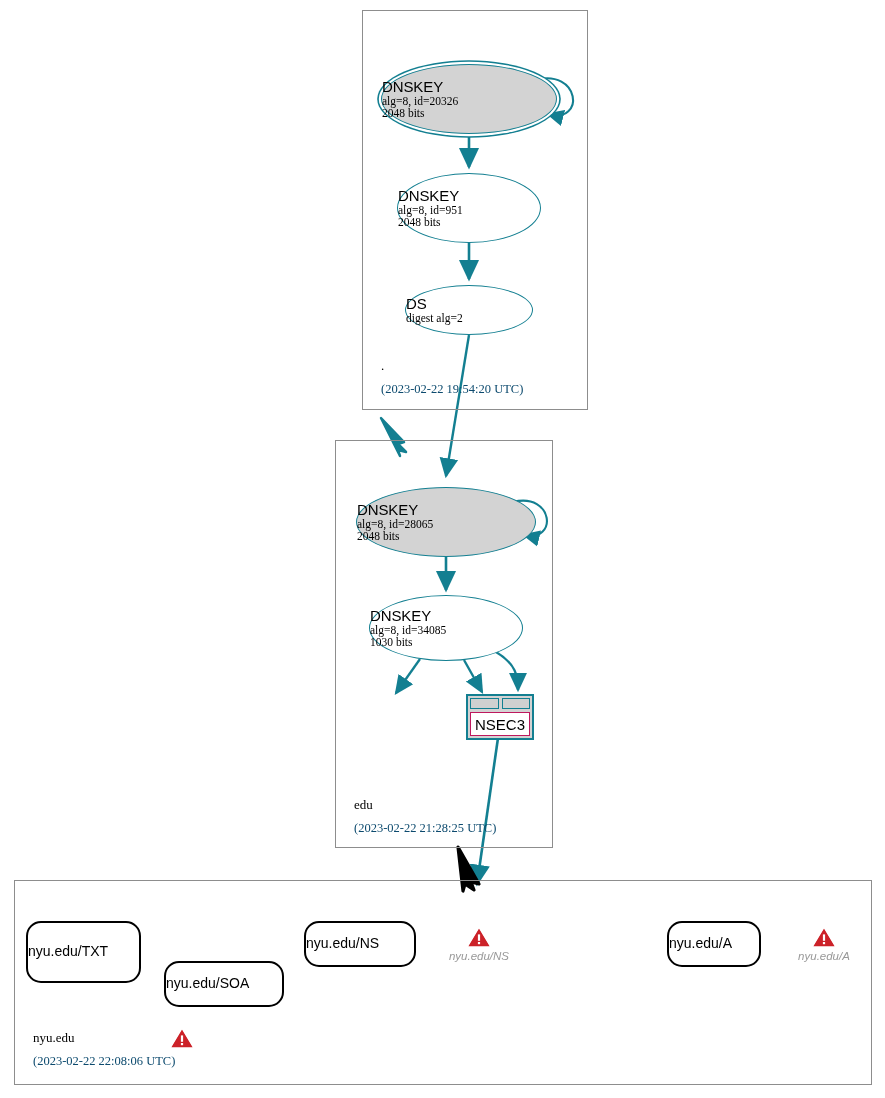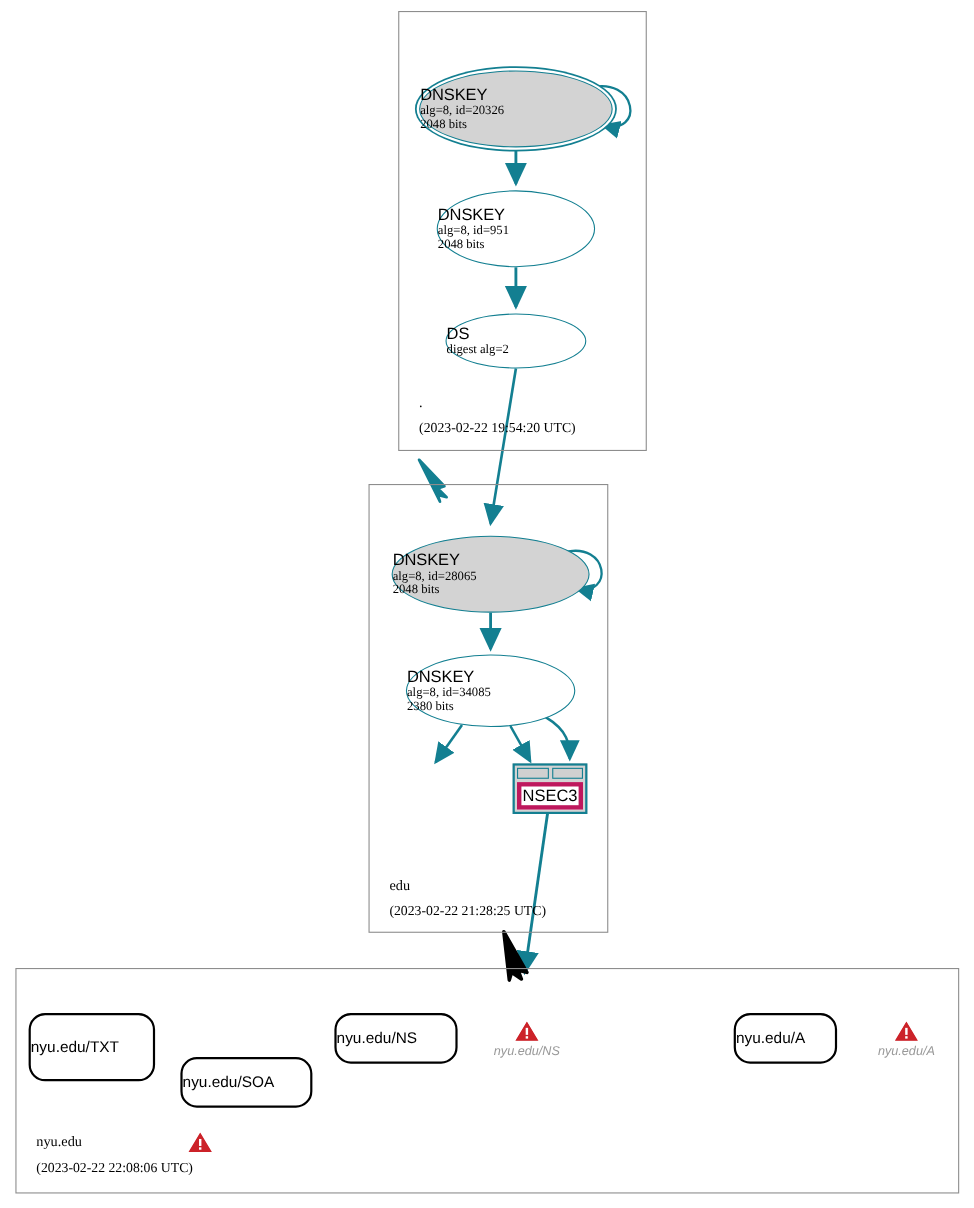--- a/index.html
+++ b/index.html
@@ -38,21 +38,21 @@
     position: absolute;
     font-family: "Liberation Serif", serif;
     font-size: 13px;
     color: #000000;
     white-space: nowrap;
   }
   .zone-time {
     position: absolute;
     font-family: "Liberation Serif", serif;
     font-size: 12.5px;
-    color: #000000;
+    color: #0c4a6e;
     white-space: nowrap;
   }
 
   .node {
     position: absolute;
     box-sizing: border-box;
     display: flex;
     flex-direction: column;
     align-items: flex-start;
     justify-content: center;
@@ -114,21 +114,21 @@
     background: #d0d0d0;
     border: 1px solid #137f91;
     box-sizing: border-box;
   }
   .nsec-body {
     flex: 1;
     display: flex;
     align-items: center;
     justify-content: center;
     background: #ffffff;
-    border: 4px solid #be185d;
+    border: 1px solid #be185d;
     margin-top: 3px;
     font-family: "Liberation Sans", sans-serif;
     font-size: 15px;
     color: #000000;
     text-align: center;
   }
 
   .warn-group {
     position: absolute;
     display: flex;
@@ -235,21 +235,21 @@
 
   <div class="node ellipse-node ksk" style="left:356px; top:487px; width:180px; height:70px;">
     <div class="node-title">DNSKEY</div>
     <div class="node-sub">alg=8, id=28065</div>
     <div class="node-sub">2048 bits</div>
   </div>
 
   <div class="node ellipse-node" style="left:369px; top:595px; width:154px; height:66px;">
     <div class="node-title">DNSKEY</div>
     <div class="node-sub">alg=8, id=34085</div>
-    <div class="node-sub">2380 bits</div>
+    <div class="node-sub">1030 bits</div>
   </div>
 
 
   <div class="nsec-node" style="position:absolute; left:466px; top:694px; width:68px; height:46px;">
     <div class="nsec-head">
       <div class="nsec-cell"></div>
       <div class="nsec-cell"></div>
     </div>
     <div class="nsec-body">NSEC3</div>
   </div>

